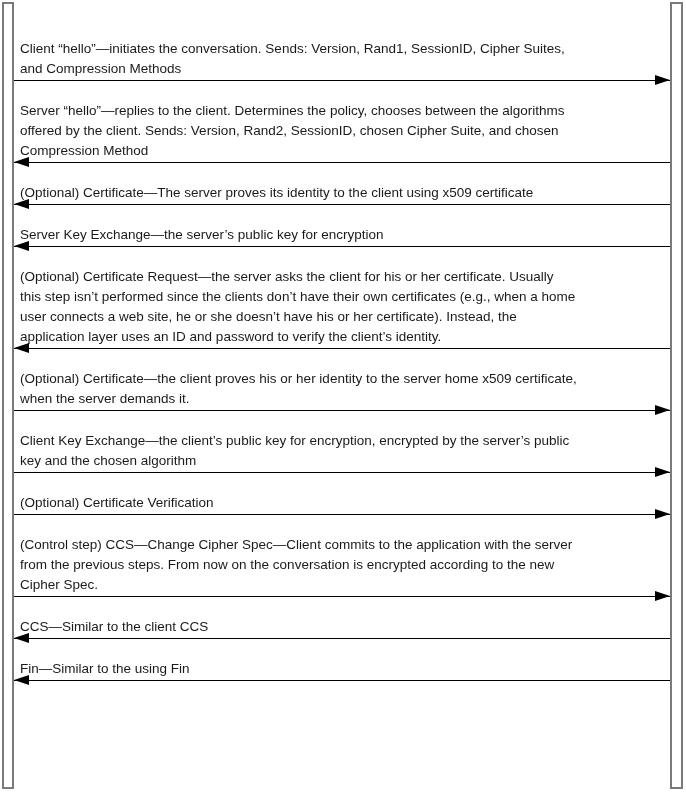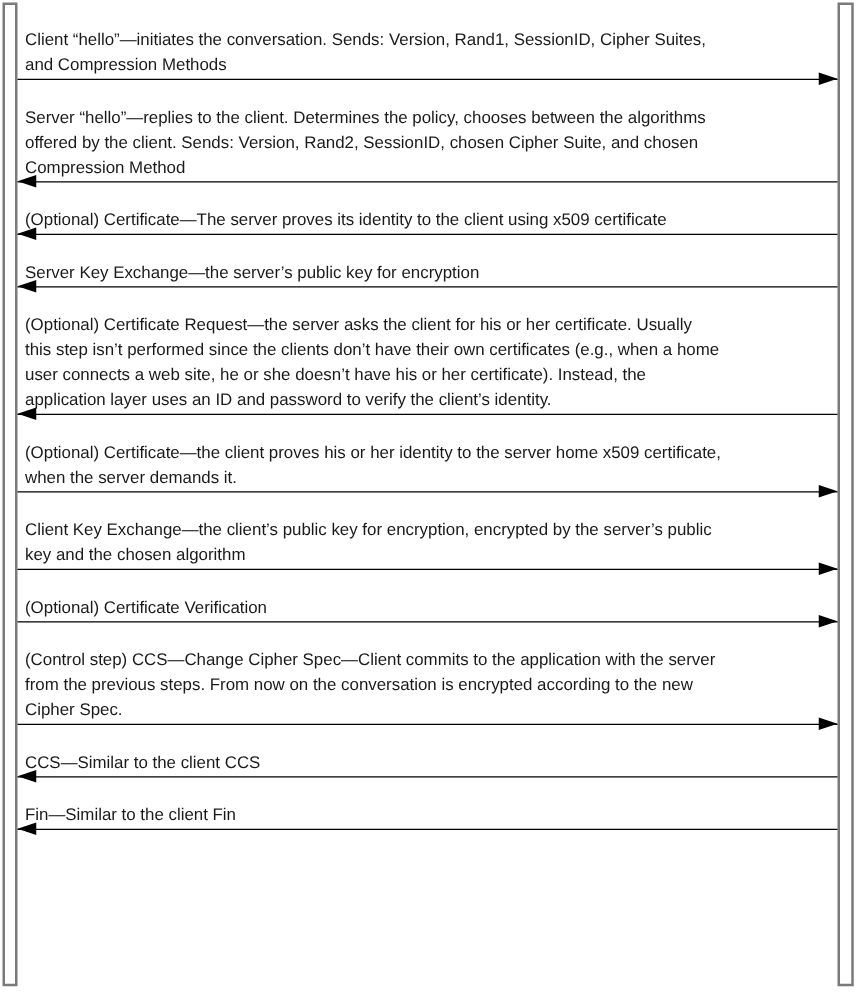--- a/index.html
+++ b/index.html
@@ -27,21 +27,21 @@
   }
   .lifeline.left  { left: 2px;   width: 12px; }
   .lifeline.right { left: 670px; width: 13px; }
   .messages {
     position: absolute;
     left: 14px;
     top: 0;
     width: 656px;
   }
   .row { padding-top: 20px; }
-  .row:first-child { padding-top: 22px; }
+  .row:first-child { padding-top: 39px; }
   .msg-text {
     padding: 0 0 1px 6px;
     font-size: 13.5px;
     line-height: 20px;
     color: var(--text);
     white-space: pre-line;
   }
   .arrow {
     position: relative;
     height: 0;
@@ -135,19 +135,19 @@
           <span class="head"></span>
         </div>
   </div>
       <div class="row">
     <div class="msg-text">CCS—Similar to the client CCS</div>
     <div class="arrow dir-left">
           <span class="head"></span>
         </div>
   </div>
       <div class="row">
-    <div class="msg-text">Fin—Similar to the client Fin</div>
+    <div class="msg-text">Fin—Similar to the using Fin</div>
     <div class="arrow dir-left">
           <span class="head"></span>
         </div>
   </div>
     </div>
 </div>
 
 </body></html>

